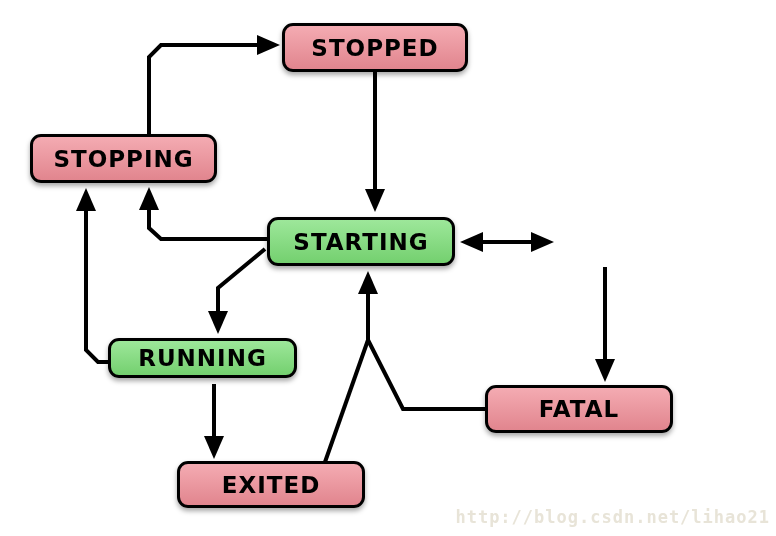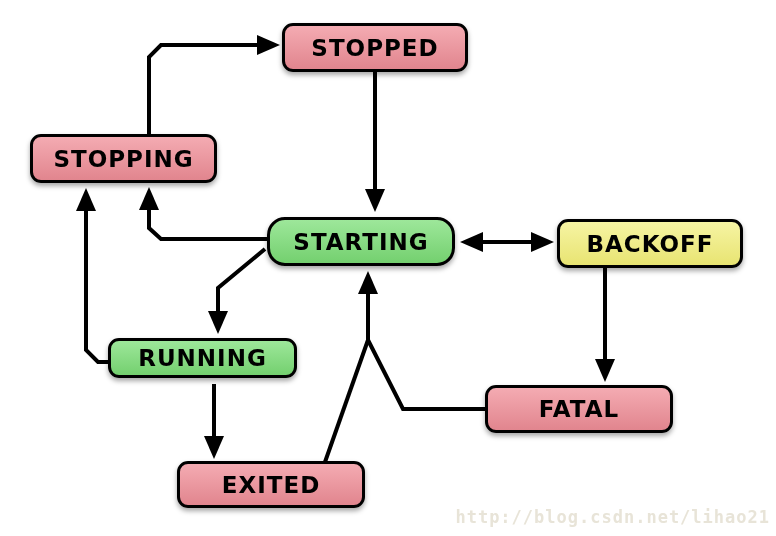--- a/index.html
+++ b/index.html
@@ -96,27 +96,24 @@
   </svg>
 
   <div class="node node-red" style="left:282px; top:23px; width:186px; height:49px;">
     <span>STOPPED</span>
   </div>
 
   <div class="node node-red" style="left:30px; top:134px; width:187px; height:49px;">
     <span>STOPPING</span>
   </div>
 
-  <div class="node node-green" style="left:267px; top:217px; width:188px; height:49px;border-radius:18px;">
+  <div class="node node-green" style="left:267px; top:217px; width:188px; height:49px;">
     <span>STARTING</span>
   </div>
 
-  <div class="node node-yellow" style="left:557px; top:219px; width:186px; height:49px;">
-    <span>BACKOFF</span>
-  </div>
 
   <div class="node node-green" style="left:108px; top:338px; width:189px; height:40px;">
     <span>RUNNING</span>
   </div>
 
   <div class="node node-red" style="left:485px; top:385px; width:188px; height:48px;">
     <span>FATAL</span>
   </div>
 
   <div class="node node-red" style="left:177px; top:461px; width:188px; height:47px;">

